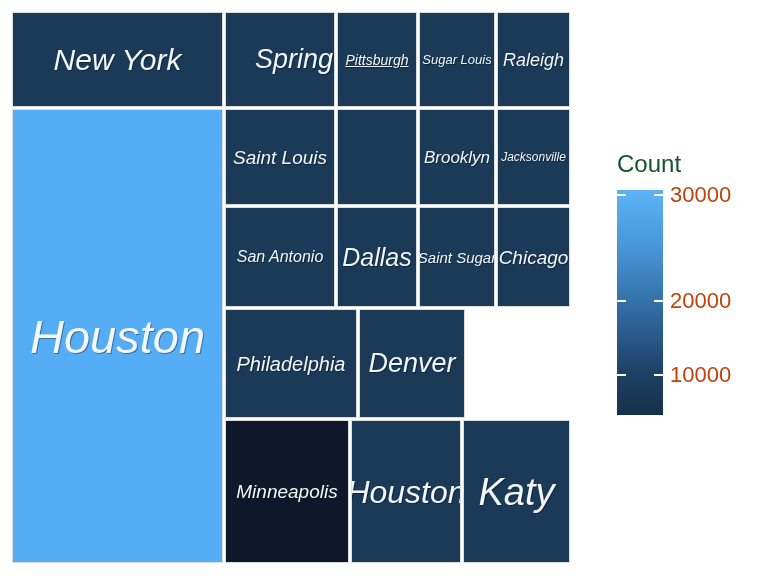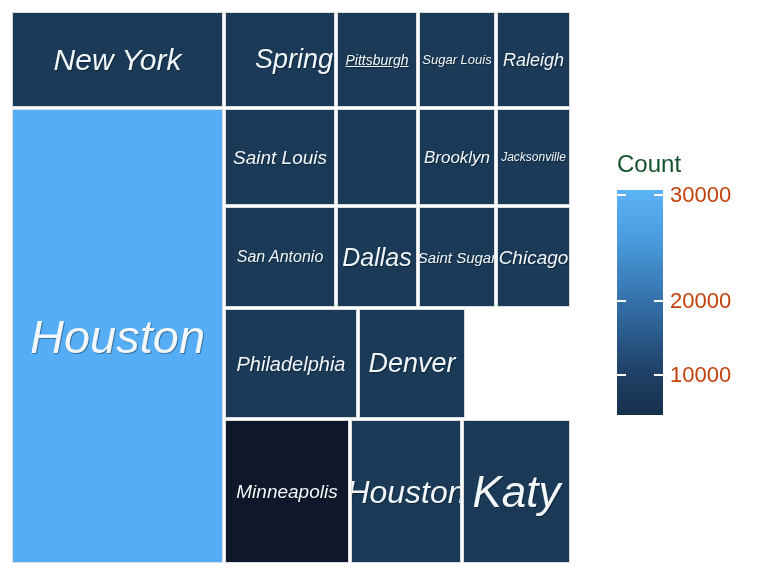--- a/index.html
+++ b/index.html
@@ -154,21 +154,21 @@
       <div class="tile" style="left: 347px; top: 297px; width: 106px; height: 109px; background: rgb(27, 58, 87);">
         <span class="tile-label" style="font-size: 27px;">Denver</span>
       </div>
       <div class="tile" style="left: 213px; top: 408px; width: 124px; height: 143px; background: #0f172a;">
         <span class="tile-label" style="font-size: 19px;">Minneapolis</span>
       </div>
       <div class="tile" style="left: 339px; top: 408px; width: 110px; height: 143px; background: rgb(27, 58, 87);">
         <span class="tile-label" style="font-size: 32px;">Houston</span>
       </div>
       <div class="tile" style="left: 451px; top: 408px; width: 107px; height: 143px; background: rgb(27, 58, 87);">
-        <span class="tile-label" style="font-size: 44px;">Katy</span>
+        <span class="tile-label" style="font-size: 38px;">Katy</span>
       </div>
     </div>
 
   <div id="legend">
     <div id="legend-title">Count</div>
     <div id="colorbar"></div>
     <div id="legend-ticks">
         <div class="tick-mark-left" style="top: 44px;"></div>
         <div class="tick-mark-right" style="top: 44px;"></div>
         <div class="tick-label" style="top: 45px;">30000</div>

